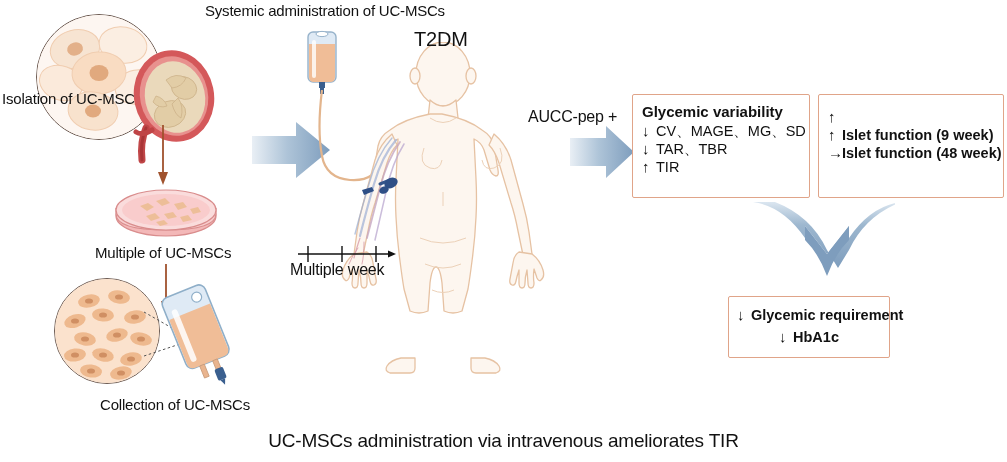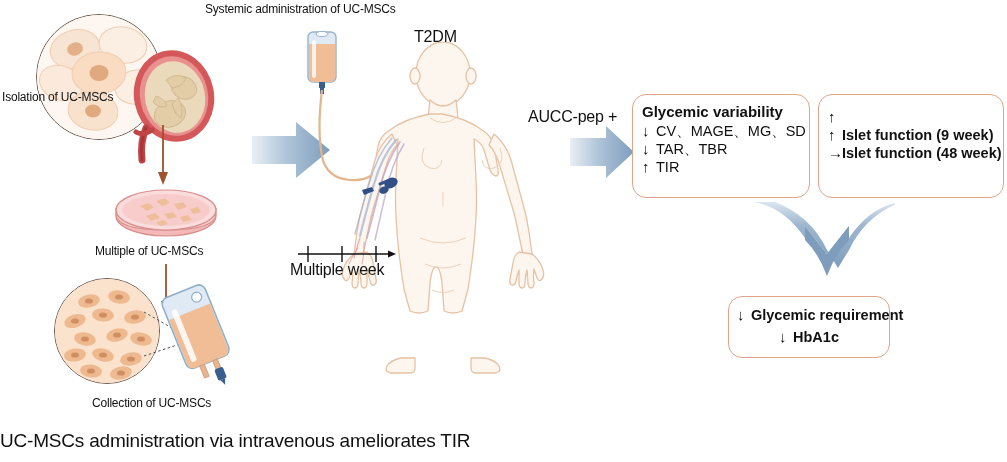--- a/index.html
+++ b/index.html
@@ -17,43 +17,43 @@
     height: 462px;
     background: #ffffff;
     overflow: hidden;
   }
   .abs { position: absolute; }
 
   
   .label {
     position: absolute;
     font-family: "Liberation Sans", sans-serif;
-    font-size: 12px;
+    font-size: 15px;
     color: #111111;
     white-space: nowrap;
     letter-spacing: -0.2px;
   }
 
   
   #caption {
     position: absolute;
     left: 0;
     top: 430px;
     width: 1007px;
-    text-align: left;
+    text-align: center;
     font-size: 19px;
     color: #111111;
     letter-spacing: -0.2px;
   }
 
   
   .outcome-box {
     position: absolute;
     border: 1.6px solid #e0a489;
-    border-radius: 14px;
+    border-radius: 2px;
     background: #ffffff;
     box-sizing: border-box;
   }
   .box-line {
     font-size: 14.5px;
     color: #111111;
     white-space: nowrap;
     line-height: 18px;
     display: flex;
     align-items: baseline;
@@ -212,21 +212,21 @@
       <path d="M19 30 h44 v47 q0 7 -7 7 h-30 q-7 0 -7 -7 z" fill="#f0bd97" stroke="none"></path>
       <rect x="24" y="22" width="6" height="56" rx="3" fill="#ffffff" opacity="0.85"></rect>
       <circle cx="53" cy="19" r="5" fill="#ffffff" stroke="#8fafc9" stroke-width="1.2"></circle>
       <rect x="30" y="84" width="5" height="13" fill="#e9b48e" stroke="#c99a77" stroke-width="0.8"></rect>
       <rect x="44" y="84" width="5" height="10" fill="#e9b48e" stroke="#c99a77" stroke-width="0.8"></rect>
       <rect x="42" y="93" width="9" height="12" rx="2" fill="#3a5f8f"></rect>
       <path d="M44 105 l5 0 l-2.5 6 z" fill="#3a5f8f"></path>
     </g>
   </svg>
 
-  <div class="label" style="left:92px; top:396px;">Collection of UC-MSCs</div>
+  <div class="label" style="left:100px; top:396px;">Collection of UC-MSCs</div>
 
   <svg class="abs" style="left:252px; top:118px;" width="80" height="64">
     <defs>
       <linearGradient id="bagrad1" x1="0" y1="0" x2="1" y2="0">
         <stop offset="0%" stop-color="#e9eff5"></stop>
         <stop offset="45%" stop-color="#aec4d8"></stop>
         <stop offset="100%" stop-color="#7e9dbd"></stop>
       </linearGradient>
     </defs>
     <path d="M0 18 L44 18 L44 4 L78 32 L44 60 L44 46 L0 46 Z" fill="url(#bagrad1)"></path>
@@ -300,21 +300,21 @@
     </g>
 
     <g>
       <path d="M60 142 l10 -4" stroke="#34548a" stroke-width="3" stroke-linecap="round"></path>
       <ellipse cx="71" cy="141" rx="7" ry="5" fill="#2f4f86" transform="rotate(-25 71 141)"></ellipse>
       <ellipse cx="64" cy="148" rx="5" ry="3.5" fill="#2f4f86" transform="rotate(-25 64 148)"></ellipse>
       <path d="M42 148 l10 -3 l2 4 l-10 4 z" fill="#2f4f86"></path>
     </g>
   </svg>
 
-  <div class="label" style="left:414px; top:28px; font-size:16px;">T2DM</div>
+  <div class="label" style="left:414px; top:28px; font-size:20px;">T2DM</div>
 
   <svg class="abs" style="left:296px; top:242px;" width="102" height="20">
     <line x1="2" y1="12" x2="94" y2="12" stroke="#111111" stroke-width="1.4"></line>
     <polygon points="100,12 92,8.5 92,15.5" fill="#111111"></polygon>
     <line x1="12" y1="4" x2="12" y2="20" stroke="#111111" stroke-width="1.4"></line>
     <line x1="46" y1="4" x2="46" y2="20" stroke="#111111" stroke-width="1.4"></line>
     <line x1="80" y1="4" x2="80" y2="20" stroke="#111111" stroke-width="1.4"></line>
   </svg>
 
   <div class="label" style="left:290px; top:261px; font-size:16px;">Multiple week</div>

